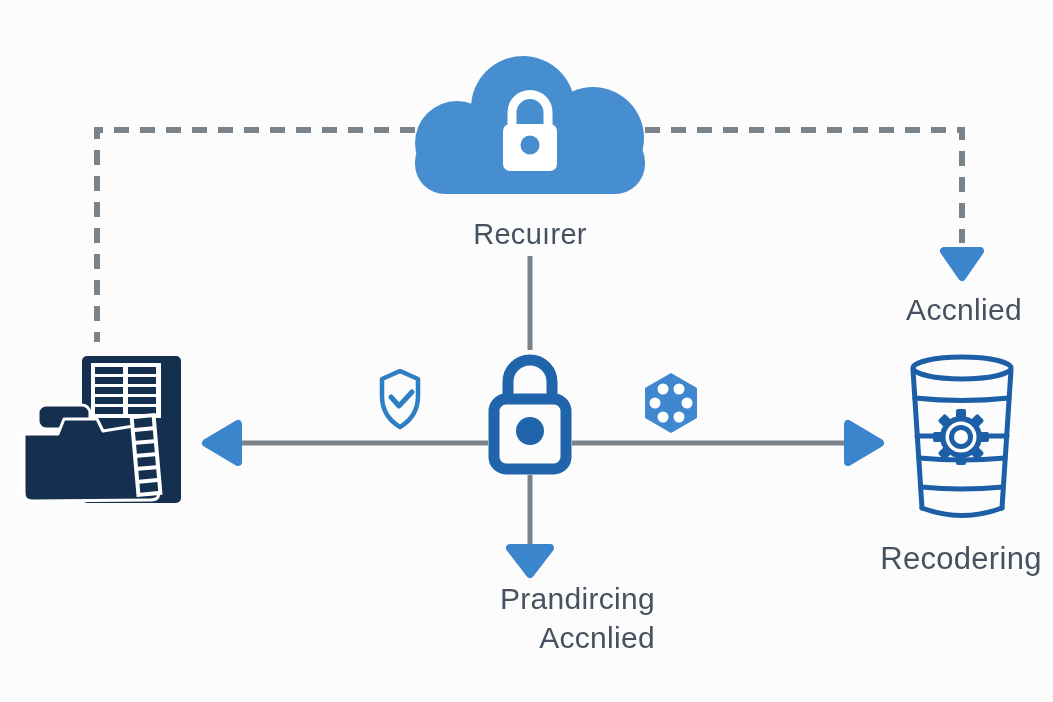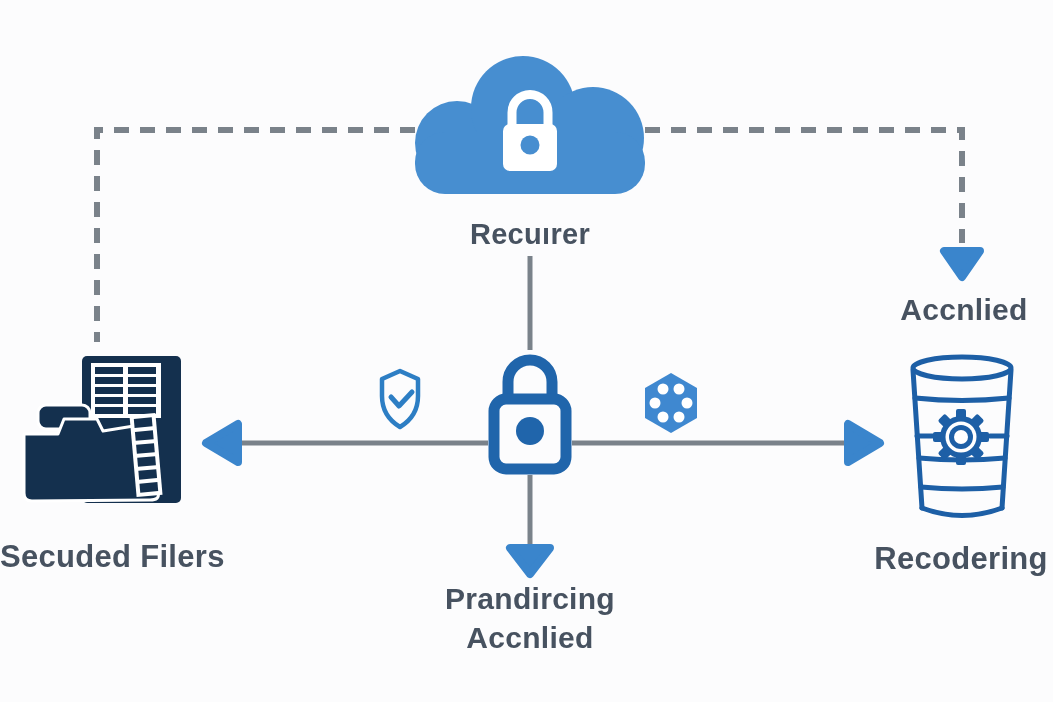--- a/index.html
+++ b/index.html
@@ -7,30 +7,30 @@
     position:relative;
     width:1053px;height:702px;
     background:var(--background,#fcfcfd);
     overflow:hidden;
     font-family:"Liberation Sans","DejaVu Sans",sans-serif;
   }
   .diagram-svg{position:absolute;left:0;top:0;width:1053px;height:702px;}
   .label{
     position:absolute;
     color:var(--text,#475260);
-    font-weight:700;
+    font-weight:400;
     letter-spacing:0.3px;
     white-space:nowrap;
   }
   .label.center{text-align:center;}
   .lbl-cloud{left:380px;top:218px;width:300px;font-size:29px;}
   .lbl-files{left:0px;top:539px;font-size:31px;}
   .lbl-applied{left:848px;top:293px;width:232px;text-align:center;font-size:30px;}
   .lbl-recording{left:841px;top:541px;width:240px;text-align:center;font-size:31px;}
-  .lbl-storage{left:405px;top:579px;width:250px;text-align:center;font-size:30px;line-height:39px;}
+  .lbl-storage{left:405px;top:579px;width:250px;text-align:right;font-size:30px;line-height:39px;}
 
   
   .gray-line{stroke:var(--line-gray,#7a828a);stroke-width:5;fill:none;}
   .gray-dash{stroke:var(--line-gray,#7a828a);stroke-width:6;fill:none;stroke-dasharray:15 11;}
   .arrow{fill:var(--arrow-blue,#3a85cc);stroke:var(--arrow-blue,#3a85cc);stroke-width:8;stroke-linejoin:round;}
   .cloud-fill{fill:var(--cloud-blue,#478ed0);}
   .white-fill{fill:var(--white,#ffffff);}
   .white-stroke{stroke:var(--white,#ffffff);fill:none;}
   .lock-stroke{stroke:var(--lock-blue,#2065ab);fill:none;}
   .lock-fill{fill:var(--lock-blue,#2065ab);}
@@ -152,21 +152,20 @@
           <circle r="21"></circle>
         </g>
         <circle class="white-fill" r="15.5"></circle>
         <circle class="db-fill" r="12"></circle>
         <circle class="white-fill" r="7"></circle>
       </g>
     </g>
   </svg>
 
   <div class="label center lbl-cloud">Recuırer</div>
-  <div class="label lbl-files">Secuded Filers</div>
   <div class="label lbl-applied">Accnlied</div>
   <div class="label lbl-recording">Recodering</div>
   <div class="label lbl-storage">
     <div>Prandircing</div>
     <div>Accnlied</div>
   </div>
 
 </div>
 
 </body></html>

